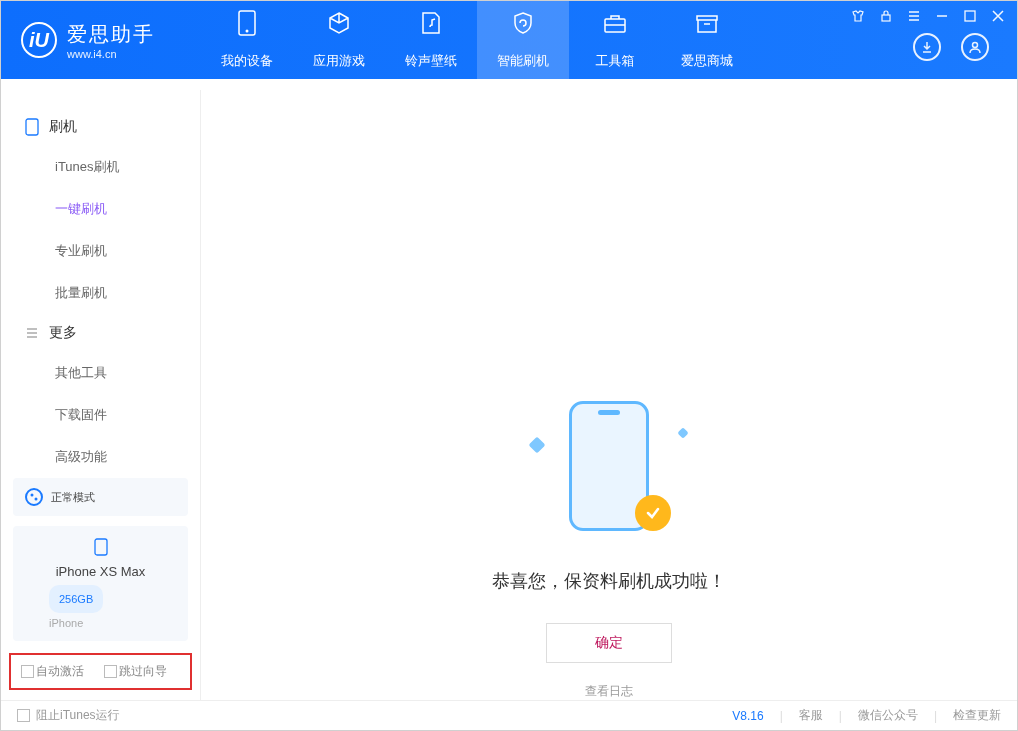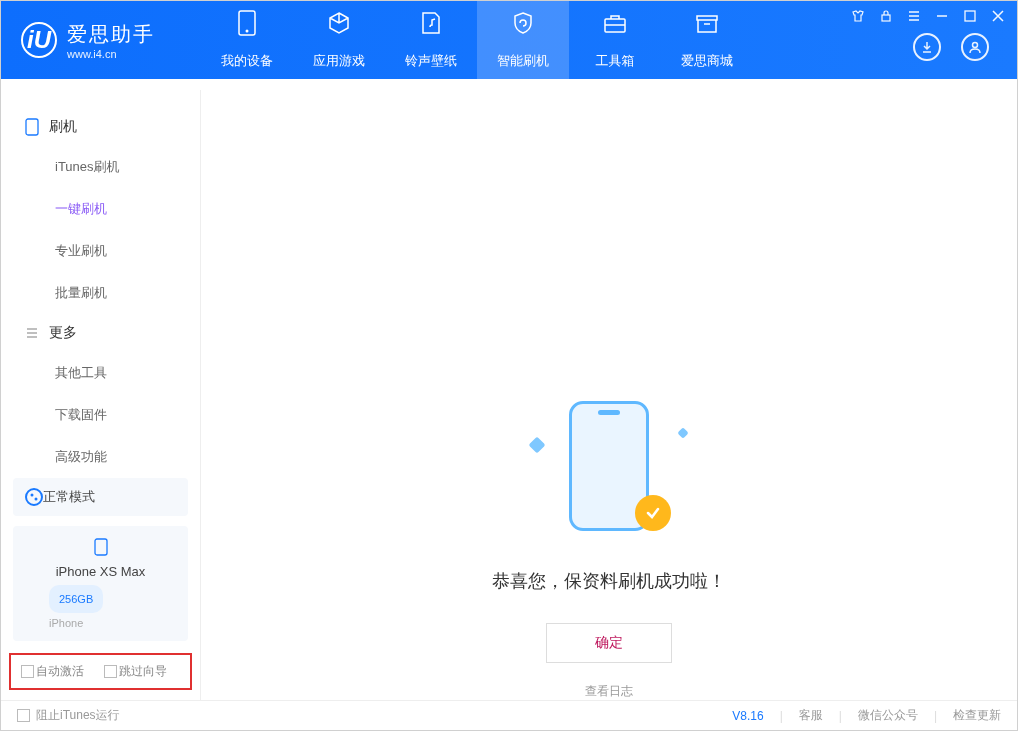--- a/index.html
+++ b/index.html
@@ -1,20 +1,20 @@
 <!DOCTYPE html>
 <html><head>
   <meta charset="utf-8">
   <style>
     * { margin: 0; padding: 0; box-sizing: border-box; font-family: "Microsoft YaHei", sans-serif; }
     body { background: #fff; width: 1018px; height: 731px; overflow: hidden; border: 1px solid #d0d0d0; }
     
     .header { height: 78px; background: linear-gradient(to right, #0d6efd, #1a7aff); display: flex; align-items: center; color: #fff; position: relative; }
     .logo-section { display: flex; align-items: center; padding: 0 20px; width: 200px; }
-    .logo-circle { width: 36px; height: 36px; border: 2px solid #fff; border-radius: 50%; display: flex; align-items: center; justify-content: center; font-weight: bold; font-size: 24px; font-style: italic; }
+    .logo-circle { width: 36px; height: 36px; border: 2px solid #fff; border-radius: 50%; display: flex; align-items: center; justify-content: center; font-weight: bold; font-size: 20px; font-style: italic; }
     .logo-text { margin-left: 10px; }
     .logo-title { font-size: 20px; font-weight: 500; letter-spacing: 2px; }
     .logo-url { font-size: 11px; opacity: 0.9; }
     
     .nav-tabs { display: flex; height: 100%; }
     .nav-tab { width: 92px; display: flex; flex-direction: column; align-items: center; justify-content: center; cursor: pointer; font-size: 13px; gap: 16px; }
     .nav-tab.active { background: rgba(255,255,255,0.2); }
     .nav-tab-icon { width: 26px; height: 26px; display: flex; align-items: center; justify-content: center; }
     
     .header-controls { position: absolute; top: 8px; right: 12px; display: flex; gap: 14px; align-items: center; }
@@ -25,21 +25,21 @@
     
     .body-wrap { display: flex; height: calc(100% - 78px - 30px); align-items: flex-end; }
     
     .sidebar { width: 200px; border-right: 1px solid #eee; display: flex; flex-direction: column; }
     .side-nav { flex: 1; padding-top: 18px; }
     .side-group-header { display: flex; align-items: center; gap: 10px; padding: 10px 24px; font-size: 14px; color: #333; font-weight: 500; }
     .side-item { padding: 12px 24px 12px 54px; font-size: 13px; color: #666; cursor: pointer; }
     .side-item.active { color: #8b5cf6; }
     
     .side-bottom { padding: 0 12px; }
-    .mode-card { background: #f5f8fc; border-radius: 4px; padding: 10px 12px; margin-bottom: 10px; display: flex; align-items: center; gap: 0; font-size: 13px; color: #444; }
+    .mode-card { background: #f5f8fc; border-radius: 4px; padding: 10px 12px; margin-bottom: 10px; display: flex; align-items: center; gap: 8px; font-size: 11px; color: #444; }
     .mode-card .mode-icon { width: 18px; height: 18px; border: 2px solid #1a7aff; border-radius: 50%; display: flex; align-items: center; justify-content: center; }
     .device-card { background: #f5f8fc; border-radius: 4px; padding: 12px; margin-bottom: 12px; }
     .device-name { font-size: 13px; color: #444; font-weight: 500; display: flex; align-items: center; gap: 8px; flex-direction: column; }
     .device-badge { display: inline-block; background: #e3f0ff; color: #1a7aff; font-size: 11px; padding: 8px 10px; border-radius: 10px; margin: 6px 0 4px 24px; }
     .device-type { font-size: 11px; color: #aaa; margin-left: 24px; }
     
     .checkbox-row { border: 2px solid #e03030; padding: 8px 10px; margin: 0 8px 10px 8px; display: flex; gap: 20px; align-items: center; }
     .cb-item { display: flex; align-items: center; gap: 2px; font-size: 12px; color: #888; }
     .cb-box { width: 13px; height: 13px; border: 1px solid #bbb; }
     

